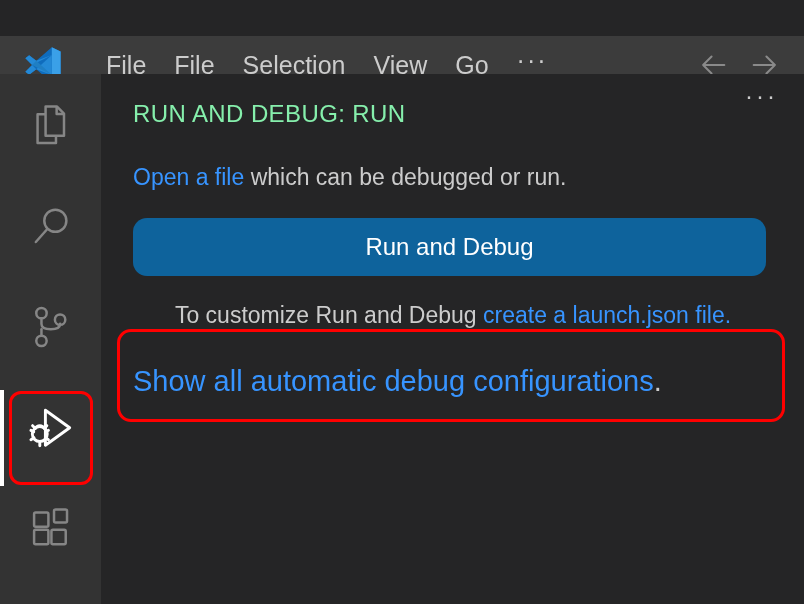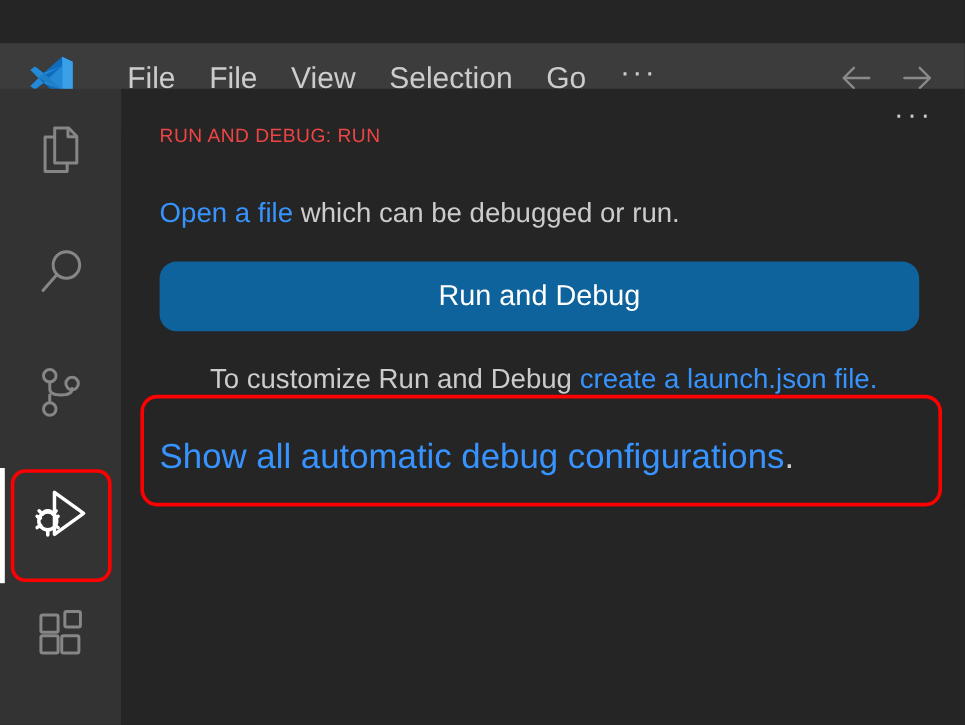--- a/index.html
+++ b/index.html
@@ -113,22 +113,22 @@
     position: absolute;
     left: 0; top: 0;
     width: 703px;
     height: 56px;
     display: flex;
     align-items: center;
     box-sizing: border-box;
     padding: 0 20px 0 32px;
   }
   .panel-title {
-    color: #ef4444;
-    font-size: 16px;
+    color: #86efac;
+    font-size: 24px;
     letter-spacing: 0.4px;
     flex: 1 1 auto;
     white-space: nowrap;
     margin-top: 24px;
   }
   .panel-more {
     color: #cccccc;
     font-size: 24px;
     letter-spacing: 3px;
     line-height: 0.5;
@@ -224,22 +224,22 @@
       <path d="M71 8 L92 18 L92 82 L71 92 L34 60 L17 73 L8 66 L24 50 L8 34 L17 27 L34 40 Z" fill="#0f6cbd"></path>
       <path d="M71 8 L92 18 L92 82 L71 92 L71 8 Z" fill="#3aa0e8"></path>
       <path d="M71 26 L71 74 L34 60 L17 73 L8 66 L24 50 L8 34 L17 27 L34 40 Z" fill="#2489d6"></path>
       <path d="M71 26 L34 60 L24 50 Z" fill="#0f6cbd"></path>
       <path d="M71 74 L34 40 L24 50 Z" fill="#1f7fc4"></path>
     </svg>
 
     <div class="menubar">
       <div class="menu-item">File</div>
       <div class="menu-item">File</div>
+      <div class="menu-item">Selection</div>
       <div class="menu-item">View</div>
-      <div class="menu-item">Selection</div>
       <div class="menu-item">Go</div>
       <div class="menu-item dots">···</div>
     </div>
 
     <div class="nav-arrows">
       <svg class="nav-arrow" viewBox="0 0 24 24">
         <path d="M20 12 H5 M11 6 L5 12 L11 18" fill="none" stroke="#8a8a8a" stroke-width="1.4" stroke-linecap="round" stroke-linejoin="round"></path>
       </svg>
       <svg class="nav-arrow" viewBox="0 0 24 24">
         <path d="M4 12 H19 M13 6 L19 12 L13 18" fill="none" stroke="#8a8a8a" stroke-width="1.4" stroke-linecap="round" stroke-linejoin="round"></path>

